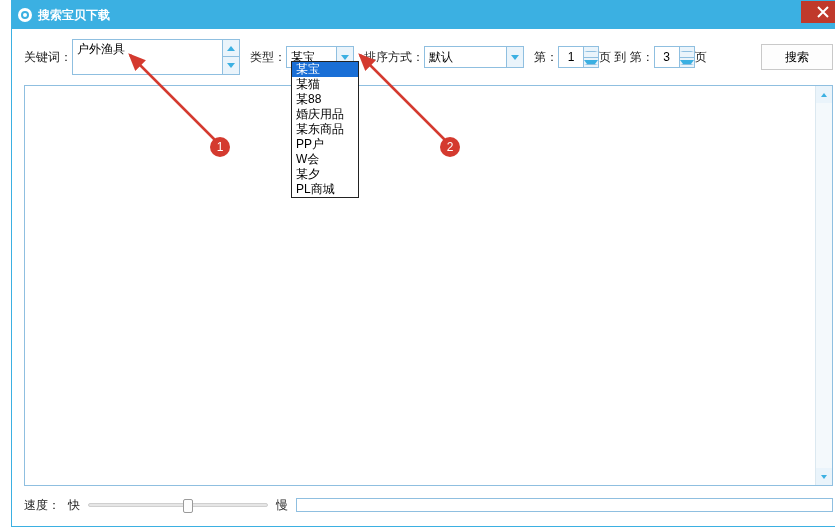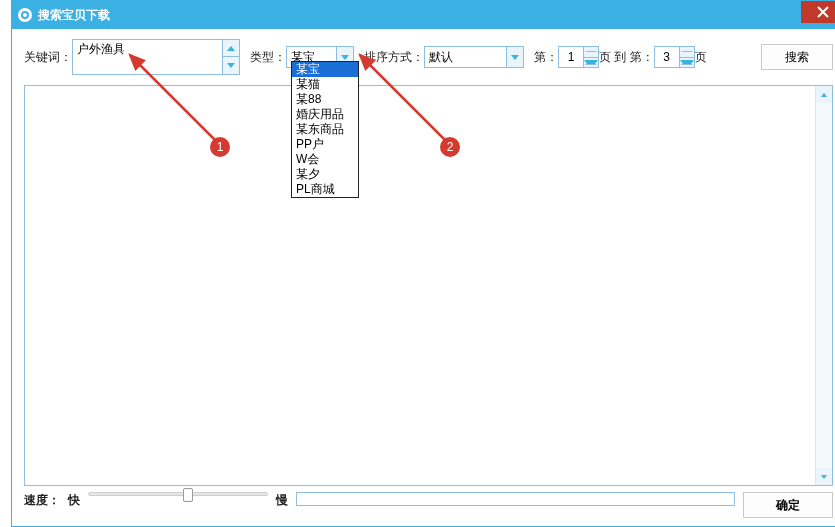--- a/index.html
+++ b/index.html
@@ -112,21 +112,21 @@
     position: absolute; right: 0; top: 0; width: 17px; height: 100%;
     border-left: 1px solid #dbe8f0;
   }
   .vscroll .arr {
     height: 17px; background: #eaf4fb; display: flex; align-items: center; justify-content: center;
   }
   .vscroll .track { position: absolute; top: 17px; bottom: 17px; left: 0; right: 0; background: #f4f9fc; }
   .vscroll .arr.bot { position: absolute; bottom: 0; left: 0; right: 0; }
   .footer {
     position: absolute; left: 12px; right: 12px; bottom: 8px; height: 26px;
-    display: flex; gap: 8px; font-weight: bold;
+    display: flex; align-items: center; gap: 8px;
   }
   .slider {
     width: 180px; height: 4px; background: #e6e6e6; border: 1px solid #cfcfcf;
     position: relative; border-radius: 2px;
   }
   .slider .thumb {
     position: absolute; top: -5px; width: 10px; height: 14px;
     background: #fdfdfd; border: 1px solid #9a9a9a; border-radius: 2px;
   }
   .progress {
@@ -241,23 +241,20 @@
     </div>
 
     <div class="footer">
       <span class="lbl">速度：</span>
       <span class="lbl">快</span>
       <div class="slider">
         <div class="thumb" id="speed-thumb" style="left: 93.5px;"></div>
       </div>
       <span class="lbl">慢</span>
       <div class="progress"></div>
-      <div class="btn" style="min-width:90px">
-          <span>确定</span>
-        </div>
     </div>
 
     <div class="dropdown" id="type-dd" style="left:279px; top:32px; width:68px;">
         <div class="opt sel">某宝</div>
         <div class="opt">某猫</div>
         <div class="opt">某88</div>
         <div class="opt">婚庆用品</div>
         <div class="opt">某东商品</div>
         <div class="opt">PP户</div>
         <div class="opt">W会</div>

